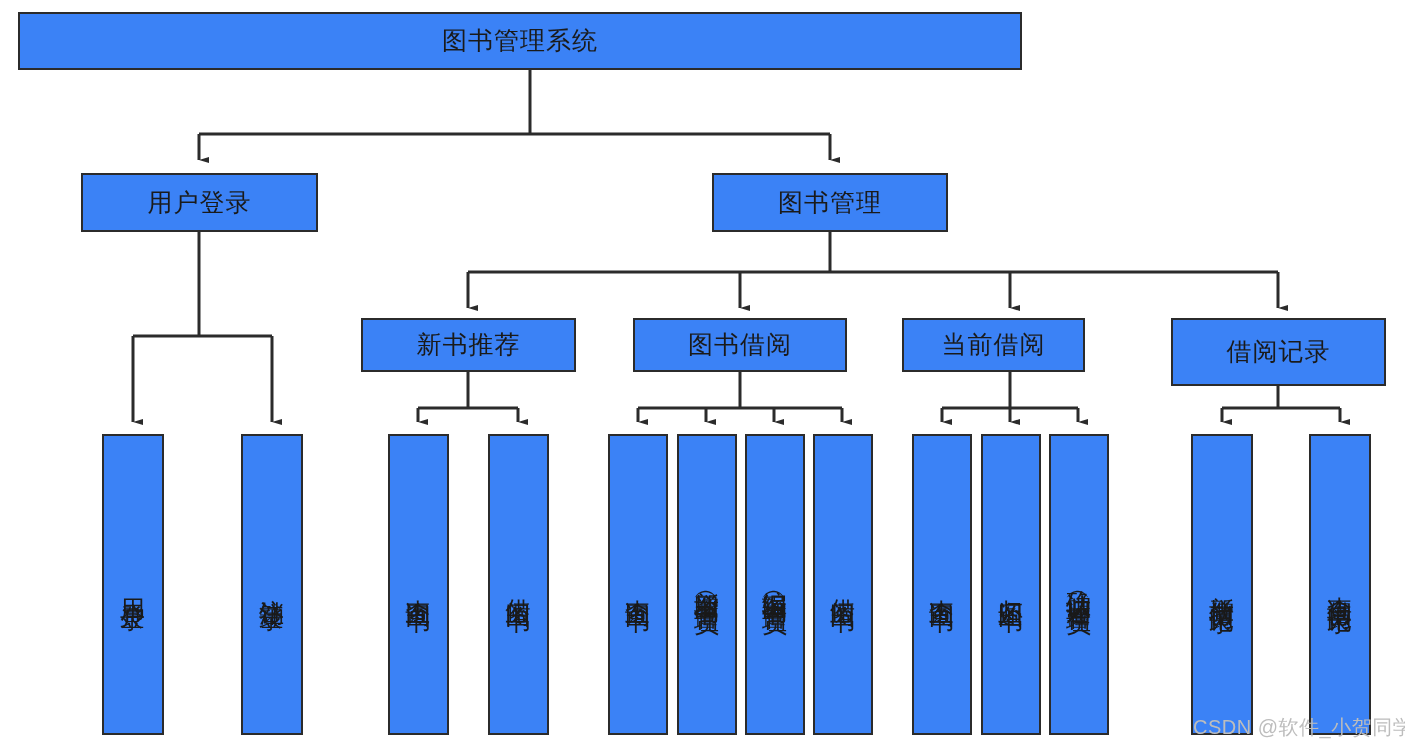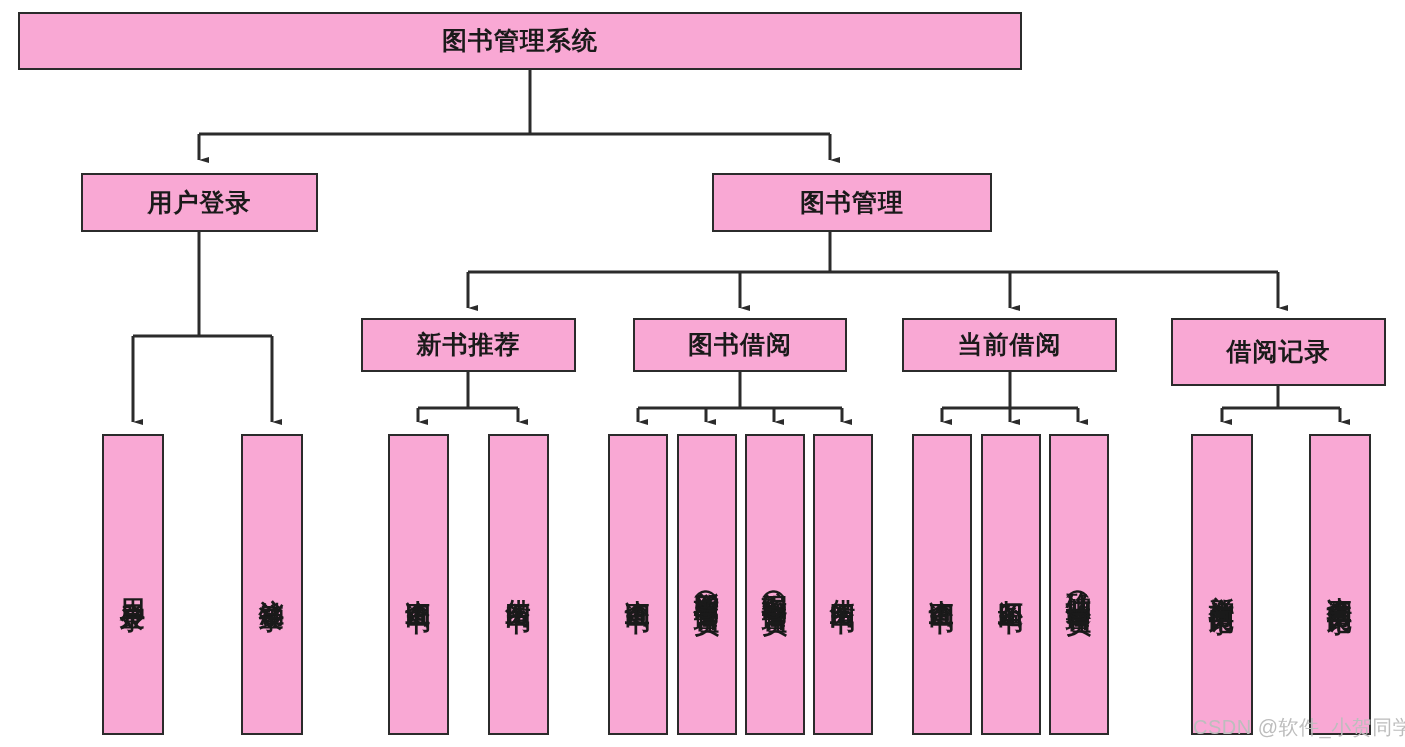--- a/index.html
+++ b/index.html
@@ -21,27 +21,26 @@
     position: absolute;
     left: 0;
     top: 0;
     width: 1405px;
     height: 747px;
     pointer-events: none;
   }
   .node {
     position: absolute;
     box-sizing: border-box;
-    background: #f9a8d4;
+    background: #3b82f6;
     border: 2px solid #2b2b2b;
     display: flex;
     align-items: center;
     justify-content: center;
     color: #1a1a1a;
-    font-weight: bold;
   }
   .node-h {
     font-size: 25px;
     letter-spacing: 1px;
     line-height: 1.1;
   }
   .node-root {
     font-size: 25px;
   }
   .node-v {
@@ -122,33 +121,33 @@
   </svg>
 
   <div class="node node-h node-root" style="left:18px; top:12px; width:1004px; height:58px;">
     <span>图书管理系统</span>
   </div>
 
   <div class="node node-h" style="left:81px; top:173px; width:237px; height:59px;">
     <span>用户登录</span>
   </div>
 
-  <div class="node node-h" style="left:712px; top:173px; width:280px; height:59px;">
+  <div class="node node-h" style="left:712px; top:173px; width:236px; height:59px;">
     <span>图书管理</span>
   </div>
 
   <div class="node node-h" style="left:633px; top:318px; width:214px; height:54px;">
     <span>图书借阅</span>
   </div>
 
   <div class="node node-h" style="left:361px; top:318px; width:215px; height:54px;">
     <span>新书推荐</span>
   </div>
 
-  <div class="node node-h" style="left:902px; top:318px; width:215px; height:54px;justify-content:center;">
+  <div class="node node-h" style="left:902px; top:318px; width:183px; height:54px;justify-content:center;">
     <span>当前借阅</span>
   </div>
 
   <div class="node node-h" style="left:1171px; top:318px; width:215px; height:68px;">
     <span>借阅记录</span>
   </div>
 
   <div class="node node-v" style="left:102px; top:434px; width:62px; height:301px;">
     <span class="vtext">用户登录</span>
   </div>

